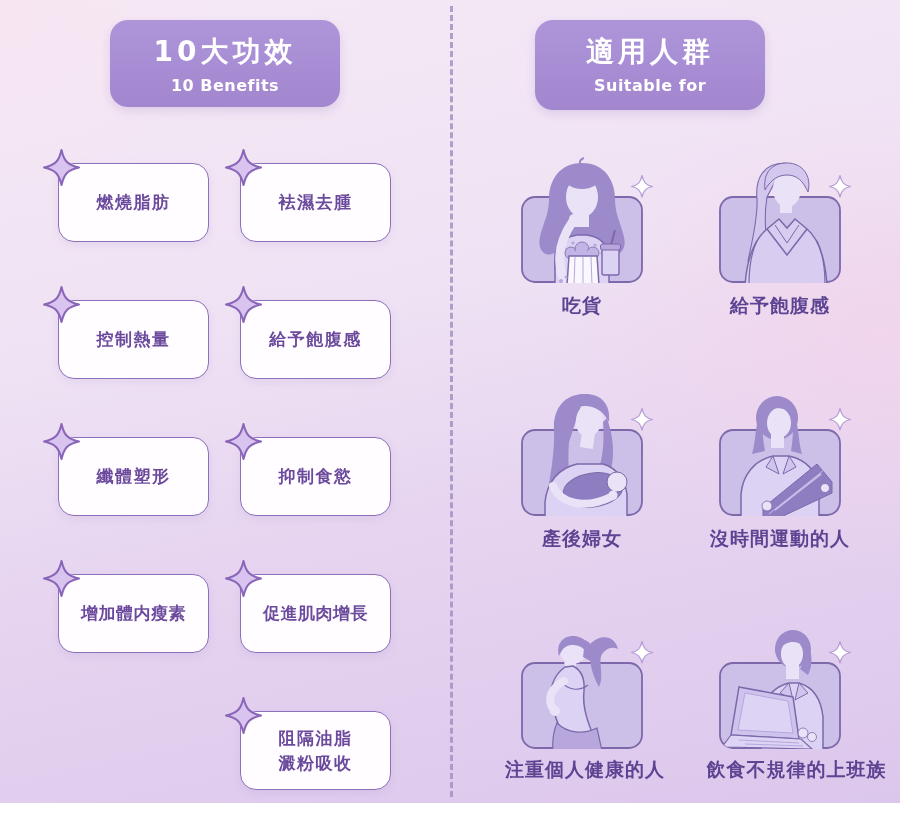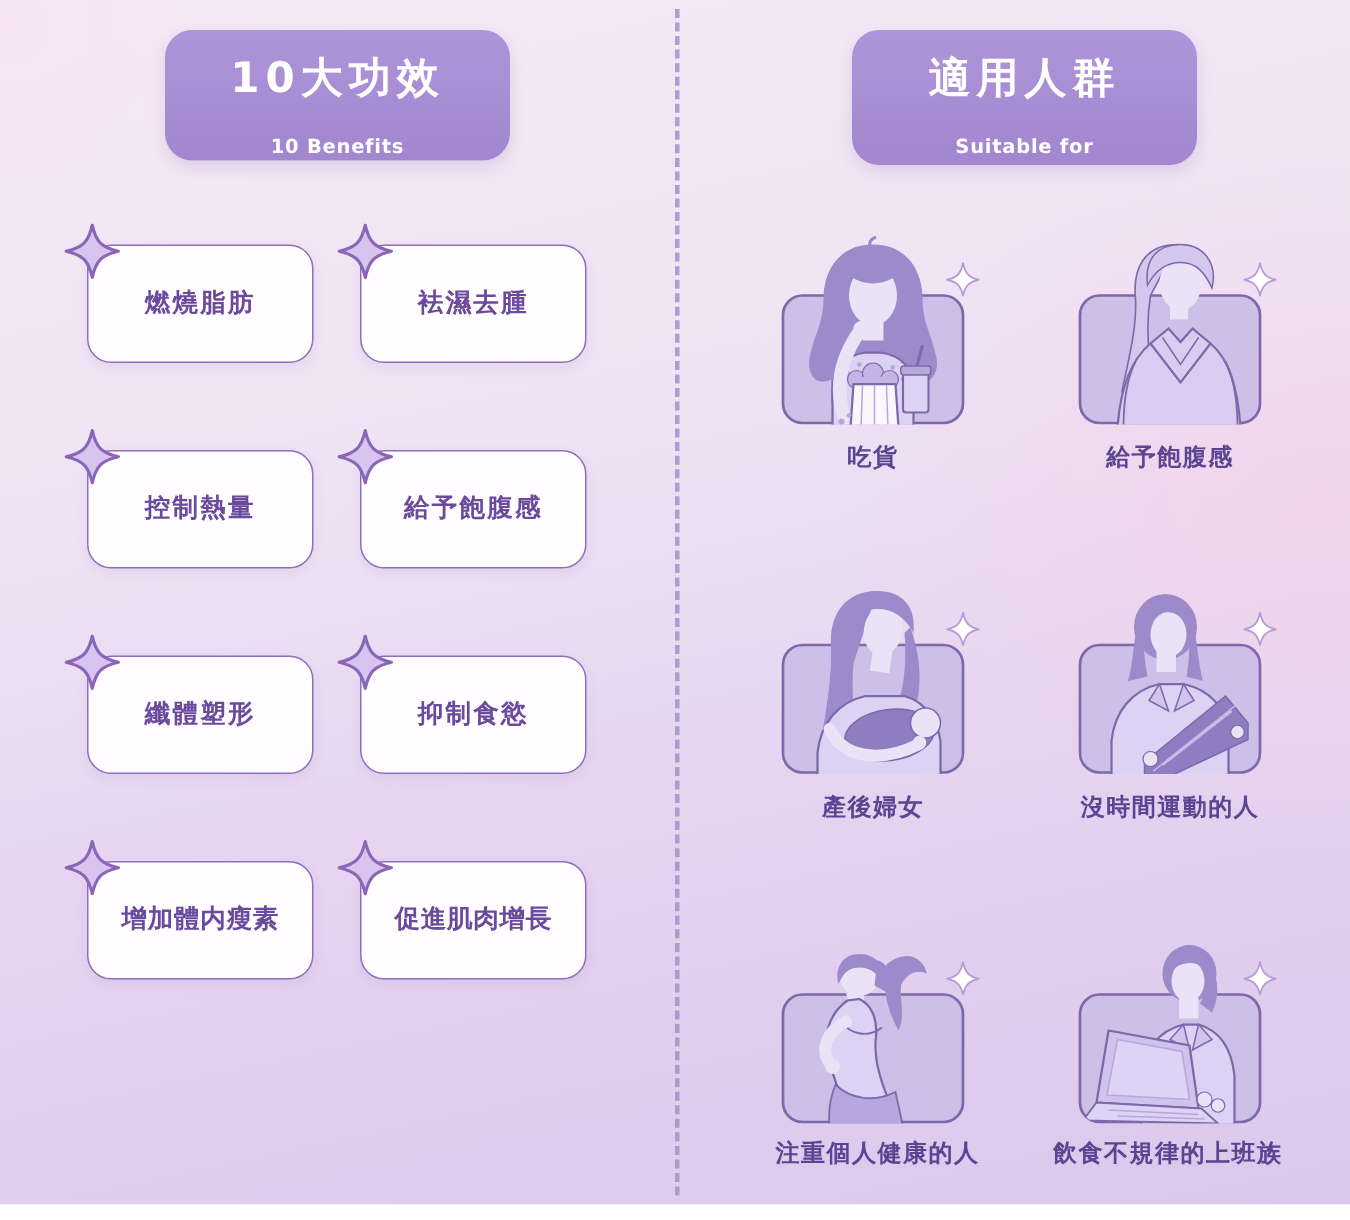--- a/index.html
+++ b/index.html
@@ -15,51 +15,51 @@
     position:absolute;left:450px;top:6px;bottom:6px;width:0;
     border-left:3px dashed #a293c5;opacity:.85;
   }
   .hdr{
     position:absolute;width:230px;border-radius:18px;
     background:linear-gradient(180deg,#ae95d9 0%,#a286cf 100%);
     box-shadow:0 4px 10px rgba(130,95,180,0.18);
     color:#ffffff;text-align:center;
   }
   .hdr .t{font-size:28px;font-weight:bold;letter-spacing:4px;margin-top:13px;}
-  .hdr .s{font-size:13px;font-weight:bold;letter-spacing:.5px;margin-top:20px;}
+  .hdr .s{font-size:16px;font-weight:bold;letter-spacing:.5px;margin-top:5px;}
   .benefit{
     position:absolute;width:149px;height:77px;
     background:#fffdff;border:1.6px solid #8d6fbc;border-radius:16px;
     display:flex;align-items:center;justify-content:center;
     box-shadow:0 3px 8px rgba(130,95,180,0.10);
   }
   .benefit .lbl{
     font-size:17px;font-weight:bold;color:#6b4a9d;letter-spacing:1.5px;
     text-align:center;white-space:pre-line;line-height:1.45;
   }
   .spark{position:absolute;left:-16px;top:-15px;width:37px;height:37px;}
   .tile{position:absolute;width:150px;height:132px;}
   .aud-label{
-    position:absolute;height:24px;font-size:16px;font-weight:bold;color:#5d4493;
+    position:absolute;height:24px;font-size:19px;font-weight:bold;color:#5d4493;
     letter-spacing:1px;text-align:center;line-height:24px;white-space:nowrap;
   }
 </style>
 </head>
 <body>
 
 <div id="canvas">
 
   <div class="divider"></div>
 
   <div class="hdr" style="left:110px;top:20px;height:87px;">
     <div class="t">10大功效</div>
     <div class="s">10 Benefits</div>
   </div>
 
-  <div class="hdr" style="left:568px;top:20px;height:90px;">
+  <div class="hdr" style="left:535px;top:20px;height:90px;">
     <div class="t">適用人群</div>
     <div class="s">Suitable for</div>
   </div>
 
   <div class="benefit" style="left:58px;top:163px">
     <svg class="spark" viewBox="0 0 36 36">
         <path d="M18,1 C20.5,12 24,15.5 35,18 C24,20.5 20.5,24 18,35 C15.5,24 12,20.5 1,18 C12,15.5 15.5,12 18,1 Z" fill="#d9c3ef" stroke="#8a66b8" stroke-width="2" stroke-linejoin="round"></path>
       </svg>
     <span class="lbl">燃燒脂肪</span>
   </div>
@@ -97,20 +97,27 @@
     <svg class="spark" viewBox="0 0 36 36">
         <path d="M18,1 C20.5,12 24,15.5 35,18 C24,20.5 20.5,24 18,35 C15.5,24 12,20.5 1,18 C12,15.5 15.5,12 18,1 Z" fill="#d9c3ef" stroke="#8a66b8" stroke-width="2" stroke-linejoin="round"></path>
       </svg>
     <span class="lbl" style="letter-spacing:.5px">增加體内瘦素</span>
   </div>
   <div class="benefit" style="left:240px;top:574px">
     <svg class="spark" viewBox="0 0 36 36">
         <path d="M18,1 C20.5,12 24,15.5 35,18 C24,20.5 20.5,24 18,35 C15.5,24 12,20.5 1,18 C12,15.5 15.5,12 18,1 Z" fill="#d9c3ef" stroke="#8a66b8" stroke-width="2" stroke-linejoin="round"></path>
       </svg>
     <span class="lbl" style="letter-spacing:.5px">促進肌肉增長</span>
+  </div>
+  <div class="benefit" style="left:240px;top:711px">
+    <svg class="spark" viewBox="0 0 36 36">
+        <path d="M18,1 C20.5,12 24,15.5 35,18 C24,20.5 20.5,24 18,35 C15.5,24 12,20.5 1,18 C12,15.5 15.5,12 18,1 Z" fill="#d9c3ef" stroke="#8a66b8" stroke-width="2" stroke-linejoin="round"></path>
+      </svg>
+    <span class="lbl">阻隔油脂
+澱粉吸收</span>
   </div>
 
   <div class="tile" style="left:507px;top:157px">
     <svg width="150" height="132" viewBox="0 0 150 132">
       <defs>
           <clipPath id="cp0">
             <rect x="16.5" y="-20" width="117" height="146" rx="12"></rect>
           </clipPath>
         </defs>
       <rect x="15" y="40" width="120" height="85" rx="13" fill="#ccc0e8" stroke="#7d68aa" stroke-width="1.8"></rect>
@@ -269,15 +276,15 @@
       </g>
       <path d="M124,29 m11,-10.5 C136.5,25.5 139,28 145.5,29.5 C139,31 136.5,33.5 135,40 C133.5,33.5 131,31 124.5,29.5 C131,28 133.5,25.5 135,18.5 Z" fill="#ffffff" stroke="#b49dd6" stroke-width="1.2" stroke-linejoin="round"></path>
     </svg>
   </div>
 
   <div class="aud-label" style="left:507px;top:293px;width:150px">吃貨</div>
   <div class="aud-label" style="left:705px;top:293px;width:150px">給予飽腹感</div>
   <div class="aud-label" style="left:507px;top:526px;width:150px">產後婦女</div>
   <div class="aud-label" style="left:690px;top:526px;width:180px">沒時間運動的人</div>
   <div class="aud-label" style="left:495px;top:757px;width:180px">注重個人健康的人</div>
-  <div class="aud-label" style="left:681px;top:757px;width:195px">飲食不規律的上班族</div>
+  <div class="aud-label" style="left:699px;top:757px;width:195px">飲食不規律的上班族</div>
 
 </div>
 
 </body></html>

